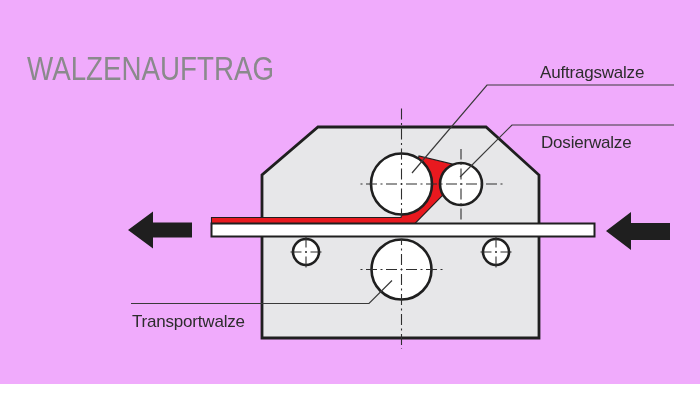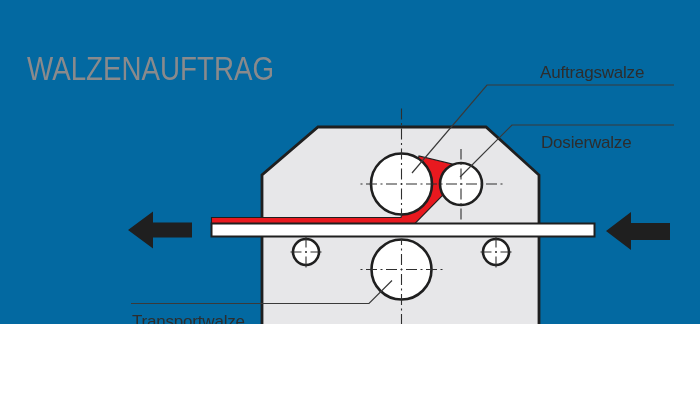--- a/index.html
+++ b/index.html
@@ -1,16 +1,16 @@
 <!DOCTYPE html>
 <html><head>
 <meta charset="utf-8">
 <style>
   html,body{margin:0;padding:0;background:#ffffff;}
-  .stage{position:relative;width:700px;height:324px;background:#0369a1;overflow:hidden;
+  .stage{position:relative;width:700px;height:384px;background:#f0abfc;overflow:hidden;
          font-family:"Liberation Sans", sans-serif;}
   .stage svg{position:absolute;left:0;top:0;}
   text{font-family:"Liberation Sans", sans-serif;}
   .title-text{font-size:33px;letter-spacing:0px;}
   .callout-text{font-size:17px;letter-spacing:-0.2px;}
 </style>
 </head>
 <body>
 
 <div class="stage">

